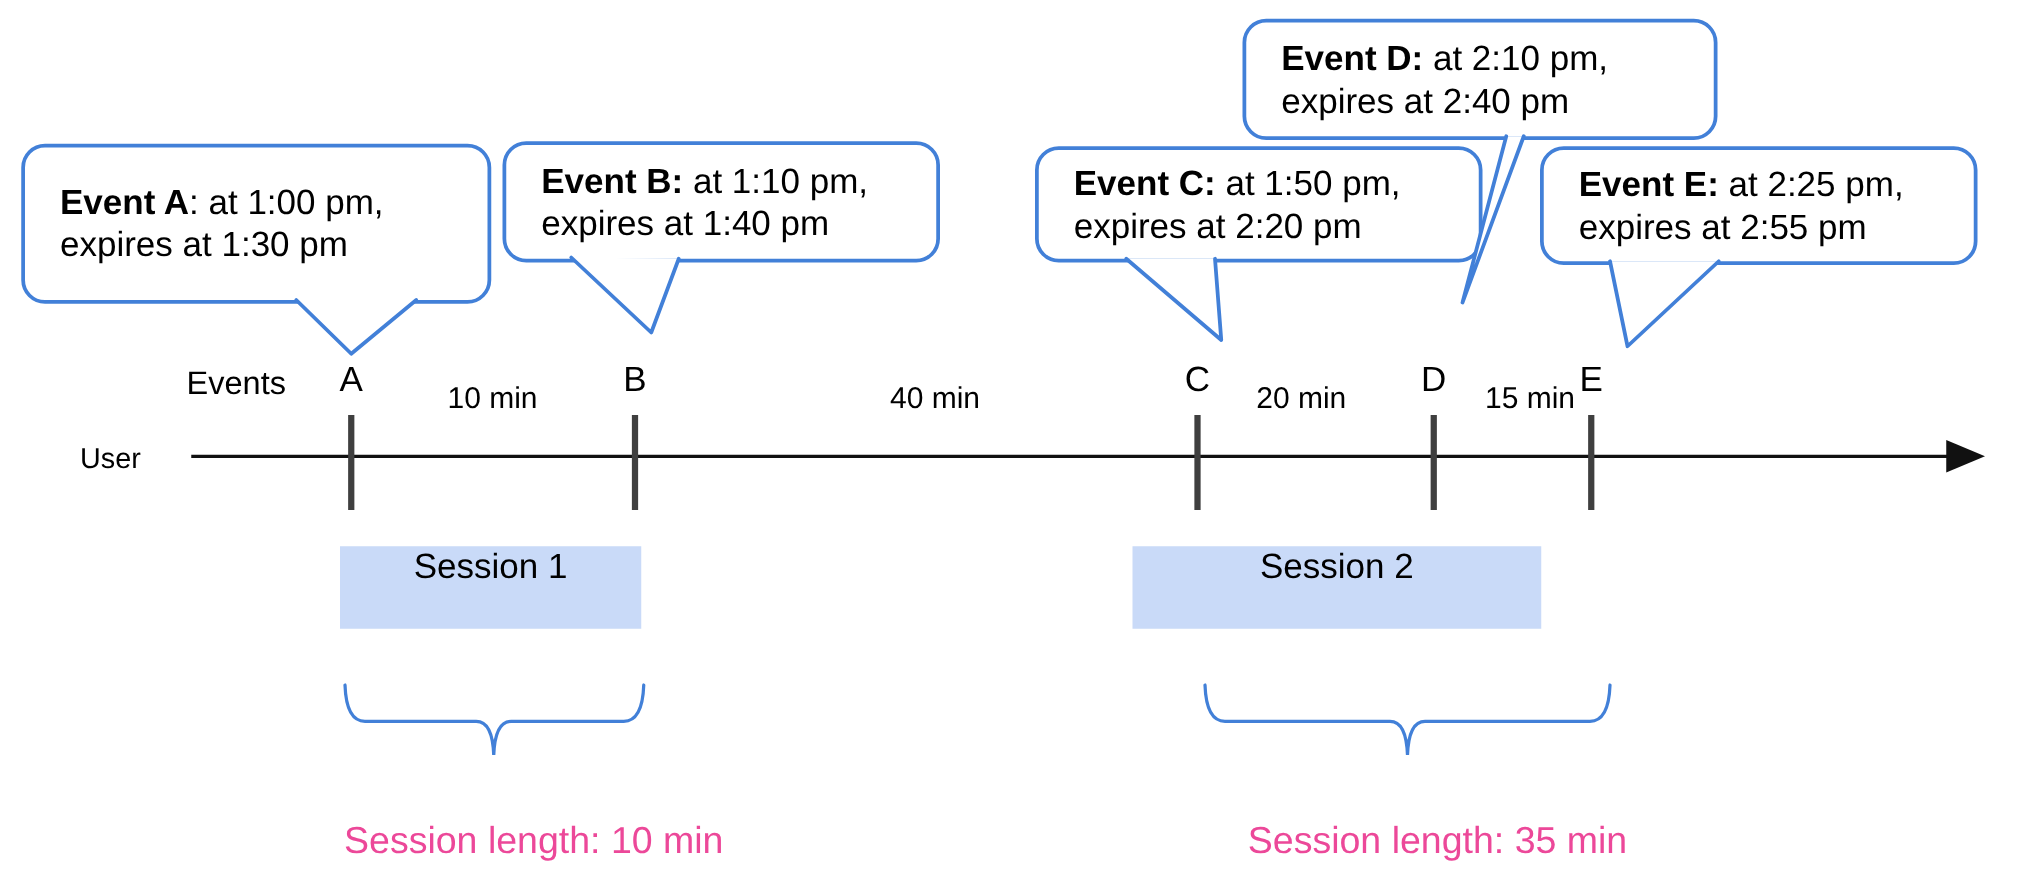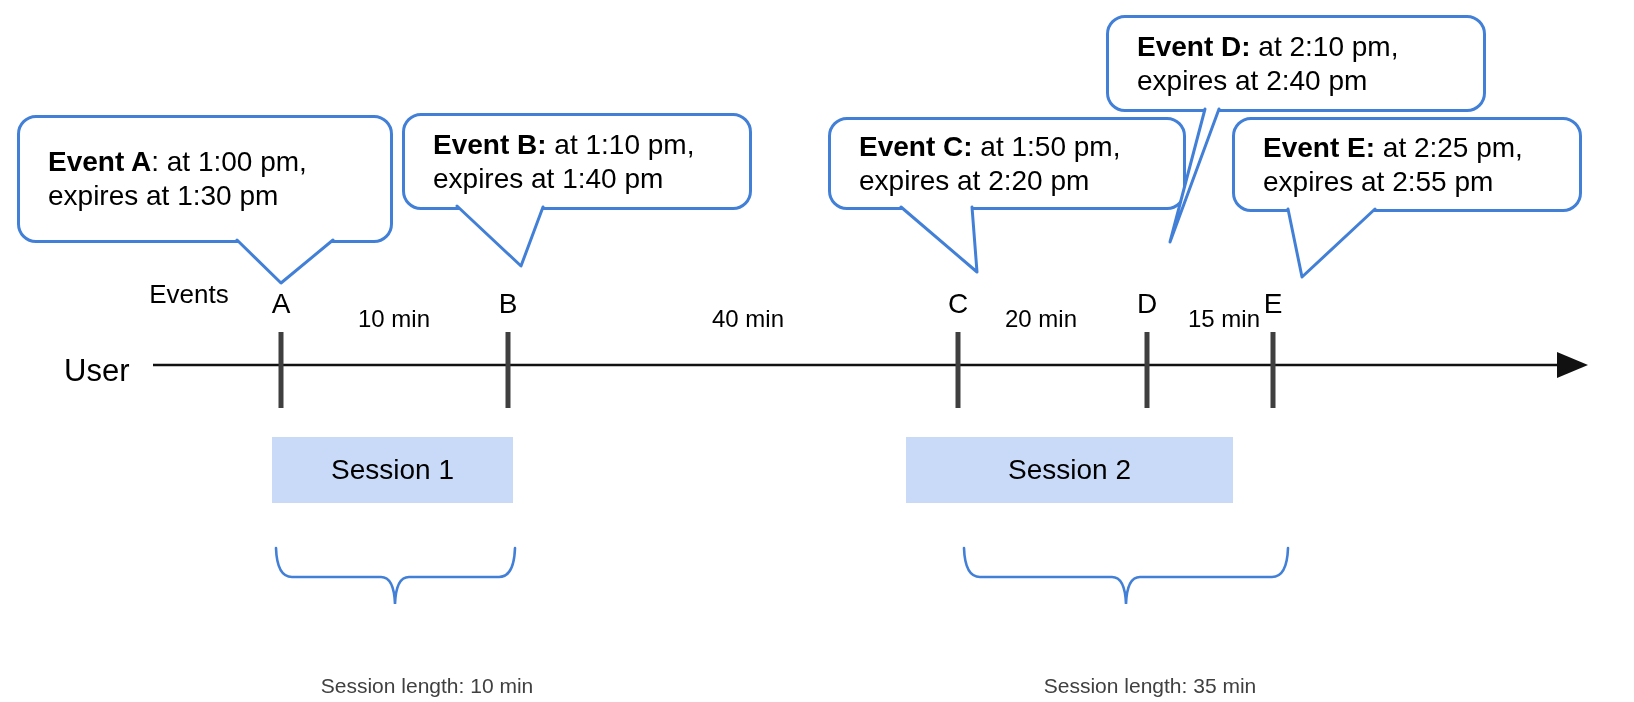--- a/index.html
+++ b/index.html
@@ -31,48 +31,47 @@
     padding-left: 28px;
     padding-right: 8px;
     font-size: 28px;
     line-height: 34px;
     z-index: 2;
   }
   .callout .b { font-weight: 700; }
   .callout-a { left: 17px;  top: 115px; width: 376px; height: 128px; }
   .callout-b { left: 402px; top: 113px; width: 350px; height: 97px; }
   .callout-c { left: 828px; top: 117px; width: 358px; height: 93px; }
-  .callout-d { left: 1106px; top: 15px; width: 380px; height: 97px; }
+  .callout-d { left: 994px; top: 15px; width: 380px; height: 97px; }
   .callout-e { left: 1232px; top: 117px; width: 350px; height: 95px; }
 
   .lbl { position: absolute; white-space: nowrap; z-index: 1; }
   .center { transform: translateX(-50%); }
-  .user-label   { left: 64px;  top: 353px; font-size: 31px; }
-  .events-label { left: 189px; top: 279px; font-size: 26px; }
+  .user-label   { left: 64px;  top: 353px; font-size: 23px; }
+  .events-label { left: 189px; top: 291px; font-size: 26px; }
   .tick-label   { top: 288px; font-size: 28px; }
   .gap-label    { top: 305px; font-size: 24px; }
   .tl-a { left: 281px; }  .tl-b { left: 508px; }  .tl-c { left: 958px; }
   .tl-d { left: 1147px; } .tl-e { left: 1273px; }
   .gl-1 { left: 394px; } .gl-2 { left: 748px; } .gl-3 { left: 1041px; } .gl-4 { left: 1207px; margin-left: 17px; }
 
   .session-box {
     position: absolute;
     top: 437px;
     height: 66px;
     background: var(--session-fill, #c9daf8);
     display: flex;
-    align-items: center;
     justify-content: center;
     font-size: 28px;
     z-index: 1;
   }
   .session-1 { left: 272px; width: 241px; }
   .session-2 { left: 906px; width: 327px; }
 
-  .session-length { top: 674px; font-size: 21px; color: #404040; }
+  .session-length { top: 656px; font-size: 30px; color: #ec4899; }
   .sl-1 { left: 427px; }
   .sl-2 { left: 1150px; }
 
   .tail {
     fill: #ffffff;
     stroke: var(--accent-blue, #4280d8);
     stroke-width: 3;
     stroke-linejoin: round;
     stroke-linecap: round;
   }

